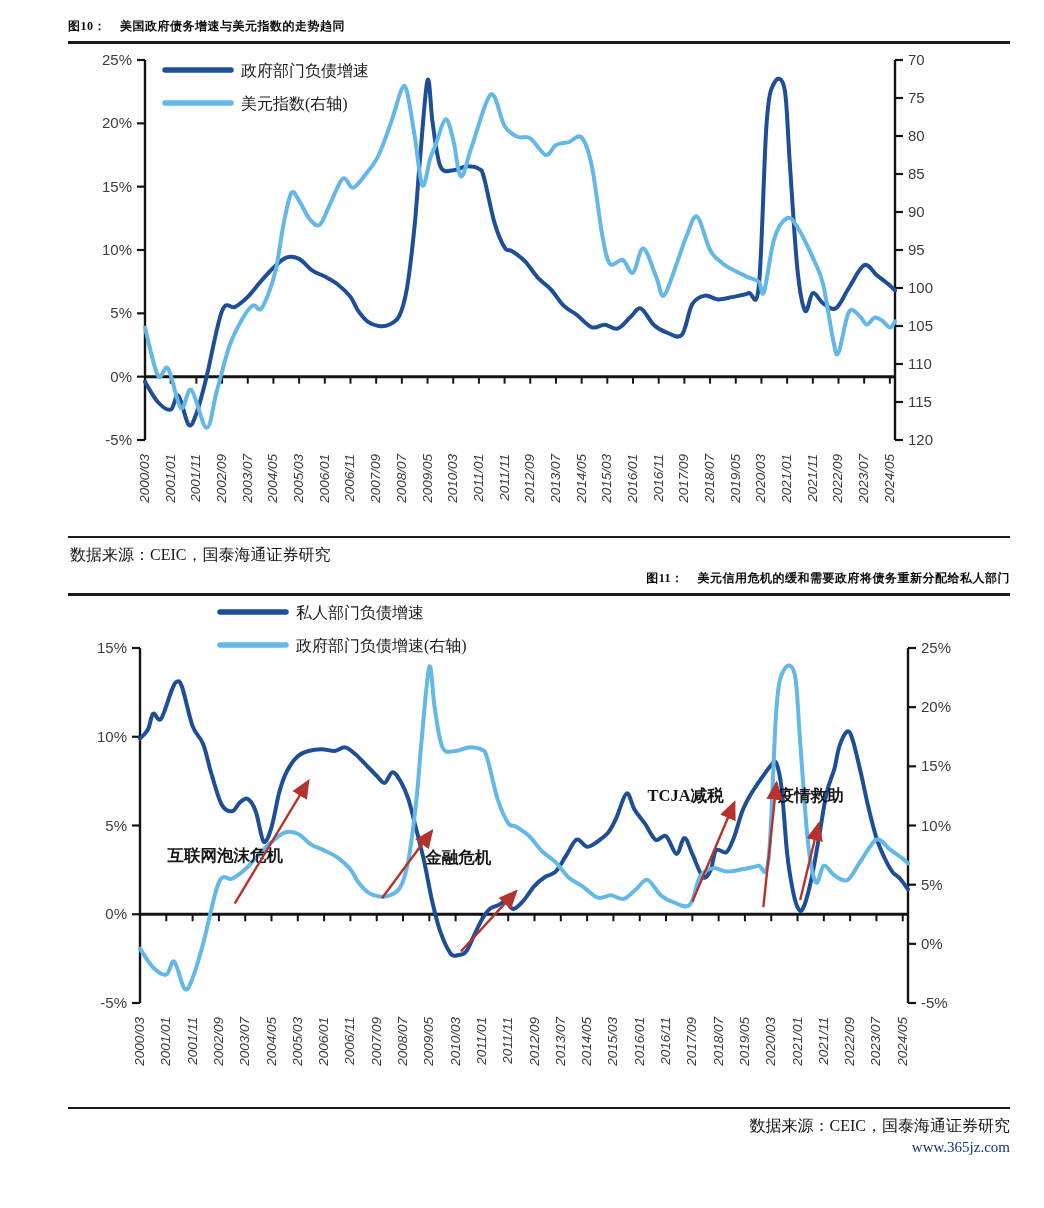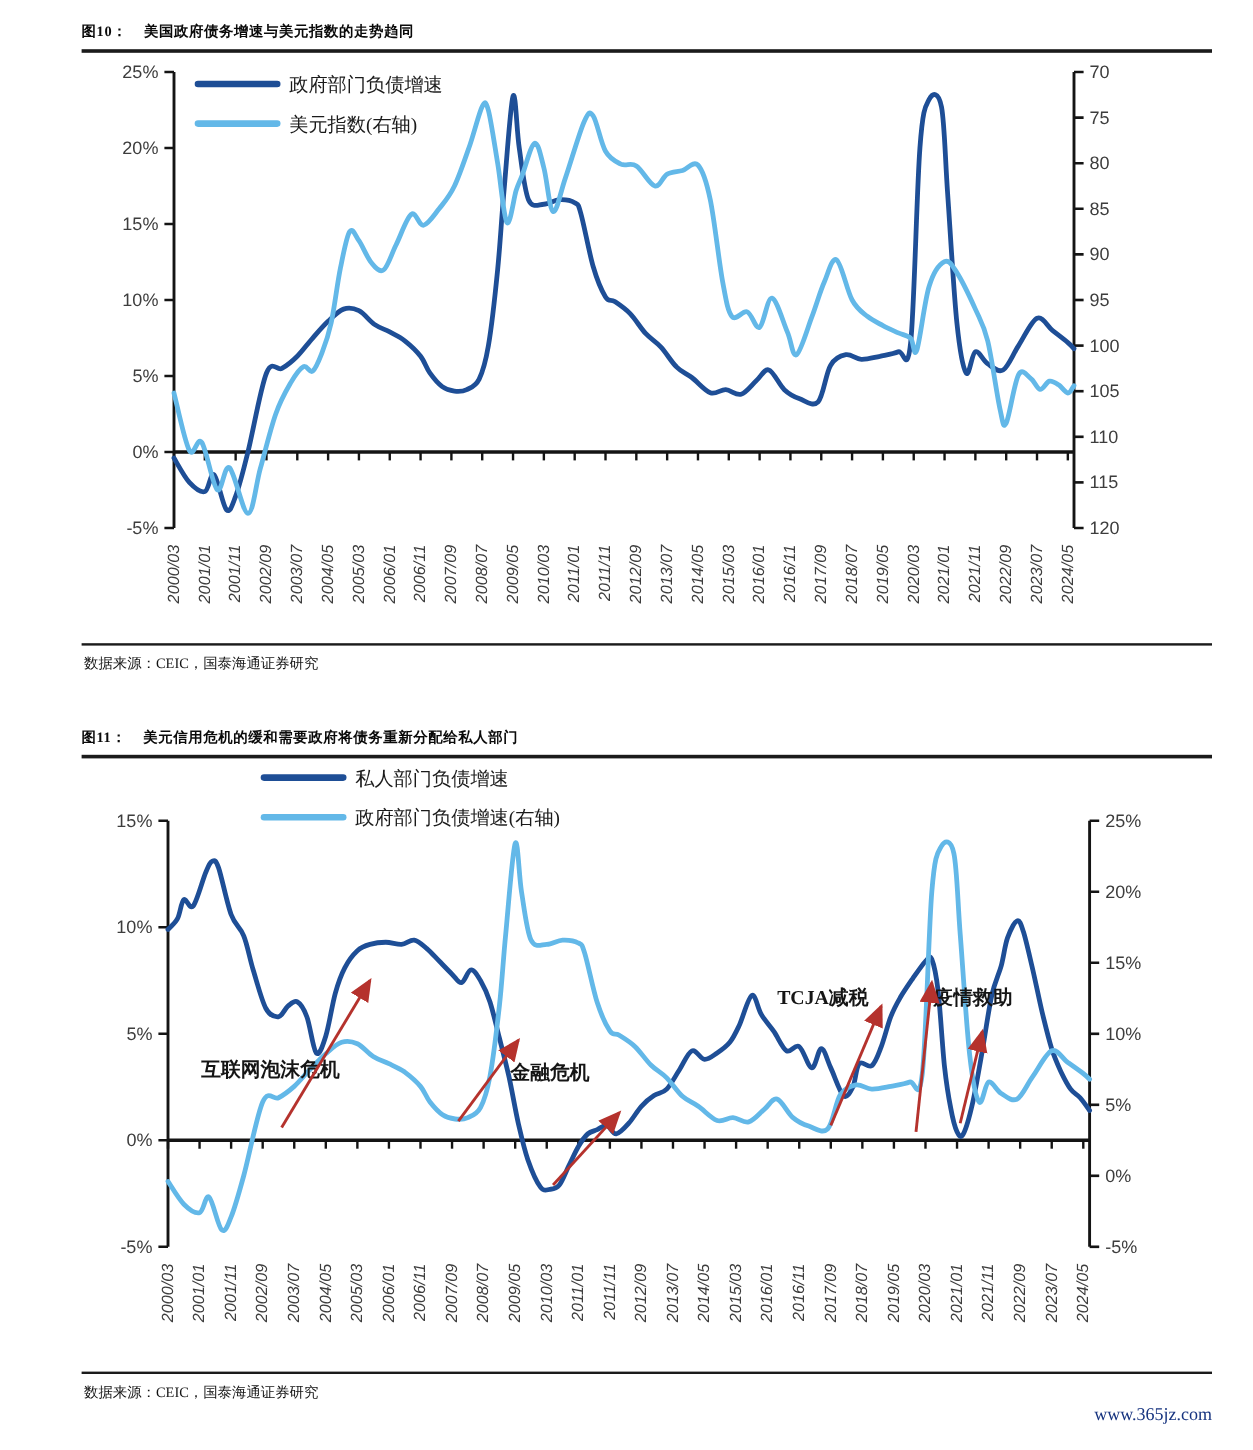--- a/index.html
+++ b/index.html
@@ -1,26 +1,26 @@
 <!DOCTYPE html>
 <html><head>
 <meta charset="utf-8">
 <style>
   html,body{margin:0;padding:0;background:#ffffff;}
   .page{width:1044px;min-height:1208px;background:#fff;box-sizing:border-box;
         padding:16px 34px 10px 68px;
         font-family:"Liberation Serif","DejaVu Serif",serif;color:#111;}
   .figure{margin:0 0 0 0;}
-  .figure + .figure{margin-top:40px;}
+  .figure + .figure{text-align:right;}
   .fig-title{font-size:12px;font-weight:bold;color:#0a0a0a;letter-spacing:.5px;
              padding:2px 0 4px 0;}
   .fig-title .tag{margin-right:14px;}
   .rule-heavy{height:3px;background:#1b1b1b;margin:2px 0 4px 0;}
   .rule-light{height:2px;background:#1b1b1b;margin:2px 0 0 0;}
-  .source{font-size:12px;color:#141414;padding:7px 0 2px 2px;}
+  .source{font-size:16px;color:#141414;padding:7px 0 2px 2px;}
   svg.chart{display:block;width:942px;}
   .axlab{font-family:"Liberation Sans","DejaVu Sans",sans-serif;font-size:15px;fill:#3d3d3d;}
   .xlab{font-family:"Liberation Sans","DejaVu Sans",sans-serif;font-style:italic;
         font-size:13.5px;fill:#3d3d3d;}
   .lgd{font-family:"Liberation Serif","DejaVu Serif",serif;font-size:16px;fill:#1a1a1a;}
   .ann{font-family:"Liberation Serif","DejaVu Serif",serif;font-weight:bold;
        font-size:16.5px;fill:#151515;}
   .watermark{text-align:right;font-size:15px;color:#16337f;margin-top:0px;
              font-family:"Liberation Serif","DejaVu Serif",serif;}
 </style>

